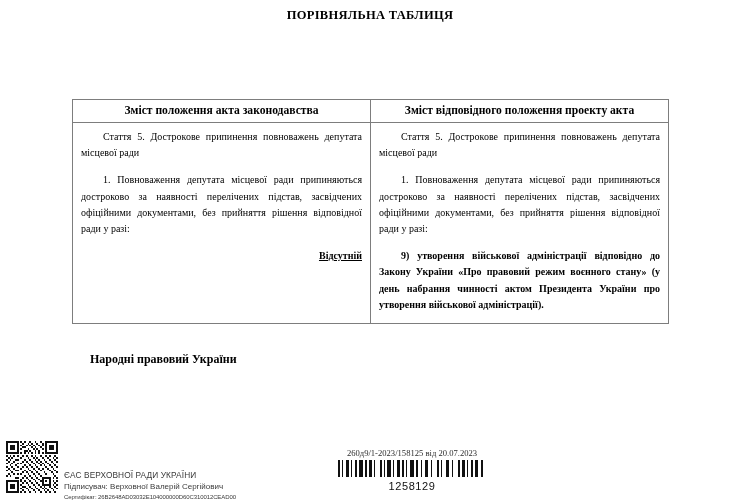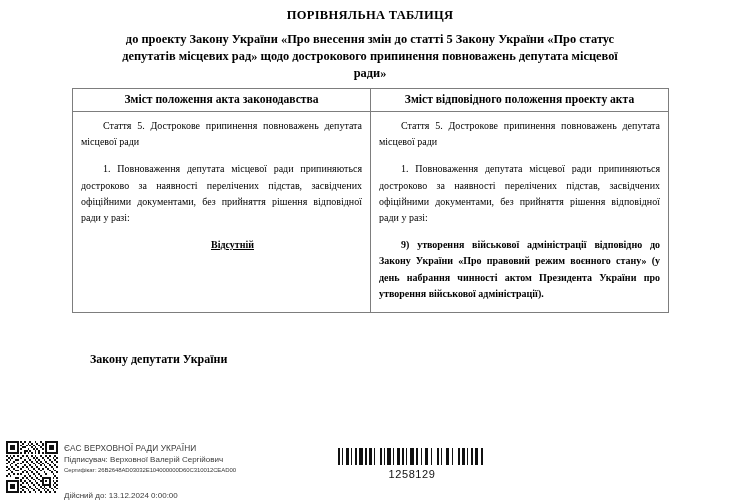--- a/index.html
+++ b/index.html
@@ -43,21 +43,21 @@
     text-align: center;
     font-weight: bold;
     font-size: 12.4px;
     line-height: 17px;
   }
 
   
   .cmp-table {
     position: absolute;
     left: 72px;
-    top: 88px;
+    top: 99px;
     width: 596px;
     border-collapse: collapse;
     table-layout: fixed;
     padding-left: 26px;
   }
   .cmp-table td {
     border: 1px solid #7d7d7d;
     vertical-align: top;
     padding: 0;
   }
@@ -85,21 +85,21 @@
   .para {
     text-align: justify;
     text-justify: inter-word;
     font-size: 10px;
     line-height: 16.2px;
     margin: 0 0 11px 0;
     text-indent: 22px;
   }
   .para:last-child { margin-bottom: 0; }
   .para.bold { font-weight: bold; }
-  .para.nojust { text-align: center; text-decoration: underline; }
+  .para.nojust { text-align: right; text-decoration: underline; }
 
   
   .signers {
     position: absolute;
     left: 90px;
     top: 352px;
     font-weight: bold;
     font-size: 12px;
   }
 
@@ -118,21 +118,21 @@
     height: 52px;
   }
   .esign-text {
     position: absolute;
     left: 58px;
     top: 2px;
     width: 232px;
     font-family: "Liberation Sans", "DejaVu Sans", sans-serif;
     color: #3a3a3a;
   }
-  .esign-l1 { font-size: 8.3px; line-height: 11px; letter-spacing: 0.1px; }
+  .esign-l1 { font-size: 8.3px; line-height: 11px; letter-spacing: 0.1px; margin-top: 27px; }
   .esign-l2 { font-size: 8.0px; line-height: 11px; }
   .esign-l3 { font-size: 6.0px; line-height: 10px; letter-spacing: -0.1px; }
   .esign-l4 { font-size: 8.0px; line-height: 11px; margin-top: 15px; }
 
   
   .apparatus {
     position: absolute;
     left: 272px;
     top: 447px;
     width: 280px;
@@ -155,21 +155,20 @@
     color: #111;
   }
 </style>
 </head>
 <body>
 
 <div class="page">
 
   <div class="doc-title">ПОРІВНЯЛЬНА ТАБЛИЦЯ</div>
 
-  <div class="doc-subtitle">до проекту Закону України «Про внесення змін до статті 5 Закону України «Про статус депутатів місцевих рад» щодо дострокового припинення повноважень депутата місцевої ради»</div>
 
   <table class="cmp-table">
     <colgroup>
       <col class="col-left">
       <col class="col-right">
     </colgroup>
     <tbody>
       <tr>
         <td class="th-cell">Зміст положення акта законодавства</td>
         <td class="th-cell">Зміст відповідного положення проекту акта</td>
@@ -182,21 +181,21 @@
         </td>
         <td class="body-cell">
           <p class="para">Стаття 5. Дострокове припинення повноважень депутата місцевої ради</p>
           <p class="para">1. Повноваження депутата місцевої ради припиняються достроково за наявності перелічених підстав, засвідчених офіційними документами, без прийняття рішення відповідної ради у разі:</p>
           <p class="para bold">9) утворення військової адміністрації відповідно до Закону України «Про правовий режим воєнного стану» (у день набрання чинності актом Президента України про утворення військової адміністрації).</p>
         </td>
       </tr>
     </tbody>
   </table>
 
-  <div class="signers">Закону депутати України</div>
+  <div class="signers">Народні правовий України</div>
 
   <div class="esign">
 
     <svg class="qr" viewBox="0 0 29 29" shape-rendering="crispEdges">
       <rect width="29" height="29" fill="#ffffff"></rect>
       <g fill="#111111">
 
         <path d="M0 0h7v7H0z"></path>
           <path d="M1 1h5v5H1z" fill="#fff"></path>
           <path d="M2 2h3v3H2z"></path>
@@ -248,20 +247,21 @@
 
     <div class="esign-text">
       <div class="esign-l1">ЄАС ВЕРХОВНОЇ РАДИ УКРАЇНИ</div>
       <div class="esign-l2">Підписувач: Верховної Валерій Сергійович</div>
       <div class="esign-l3">Сертифікат: 26B2648AD03032E104000000D60C310012CEAD00</div>
       <div class="esign-l4">Дійсний до: 13.12.2024 0:00:00</div>
     </div>
   </div>
 
   <div class="apparatus">
+    <div class="app-l2">260д9/1-2023/158125 від 20.07.2023</div>
 
     <svg class="barcode" viewBox="0 0 152 17" shape-rendering="crispEdges">
       <rect width="152" height="17" fill="#ffffff"></rect>
       <g fill="#111111">
         <rect x="2" y="0" width="2" height="17"></rect>
         <rect x="6" y="0" width="1" height="17"></rect>
         <rect x="10" y="0" width="3" height="17"></rect>
         <rect x="15" y="0" width="1" height="17"></rect>
         <rect x="19" y="0" width="2" height="17"></rect>
         <rect x="23" y="0" width="4" height="17"></rect>

